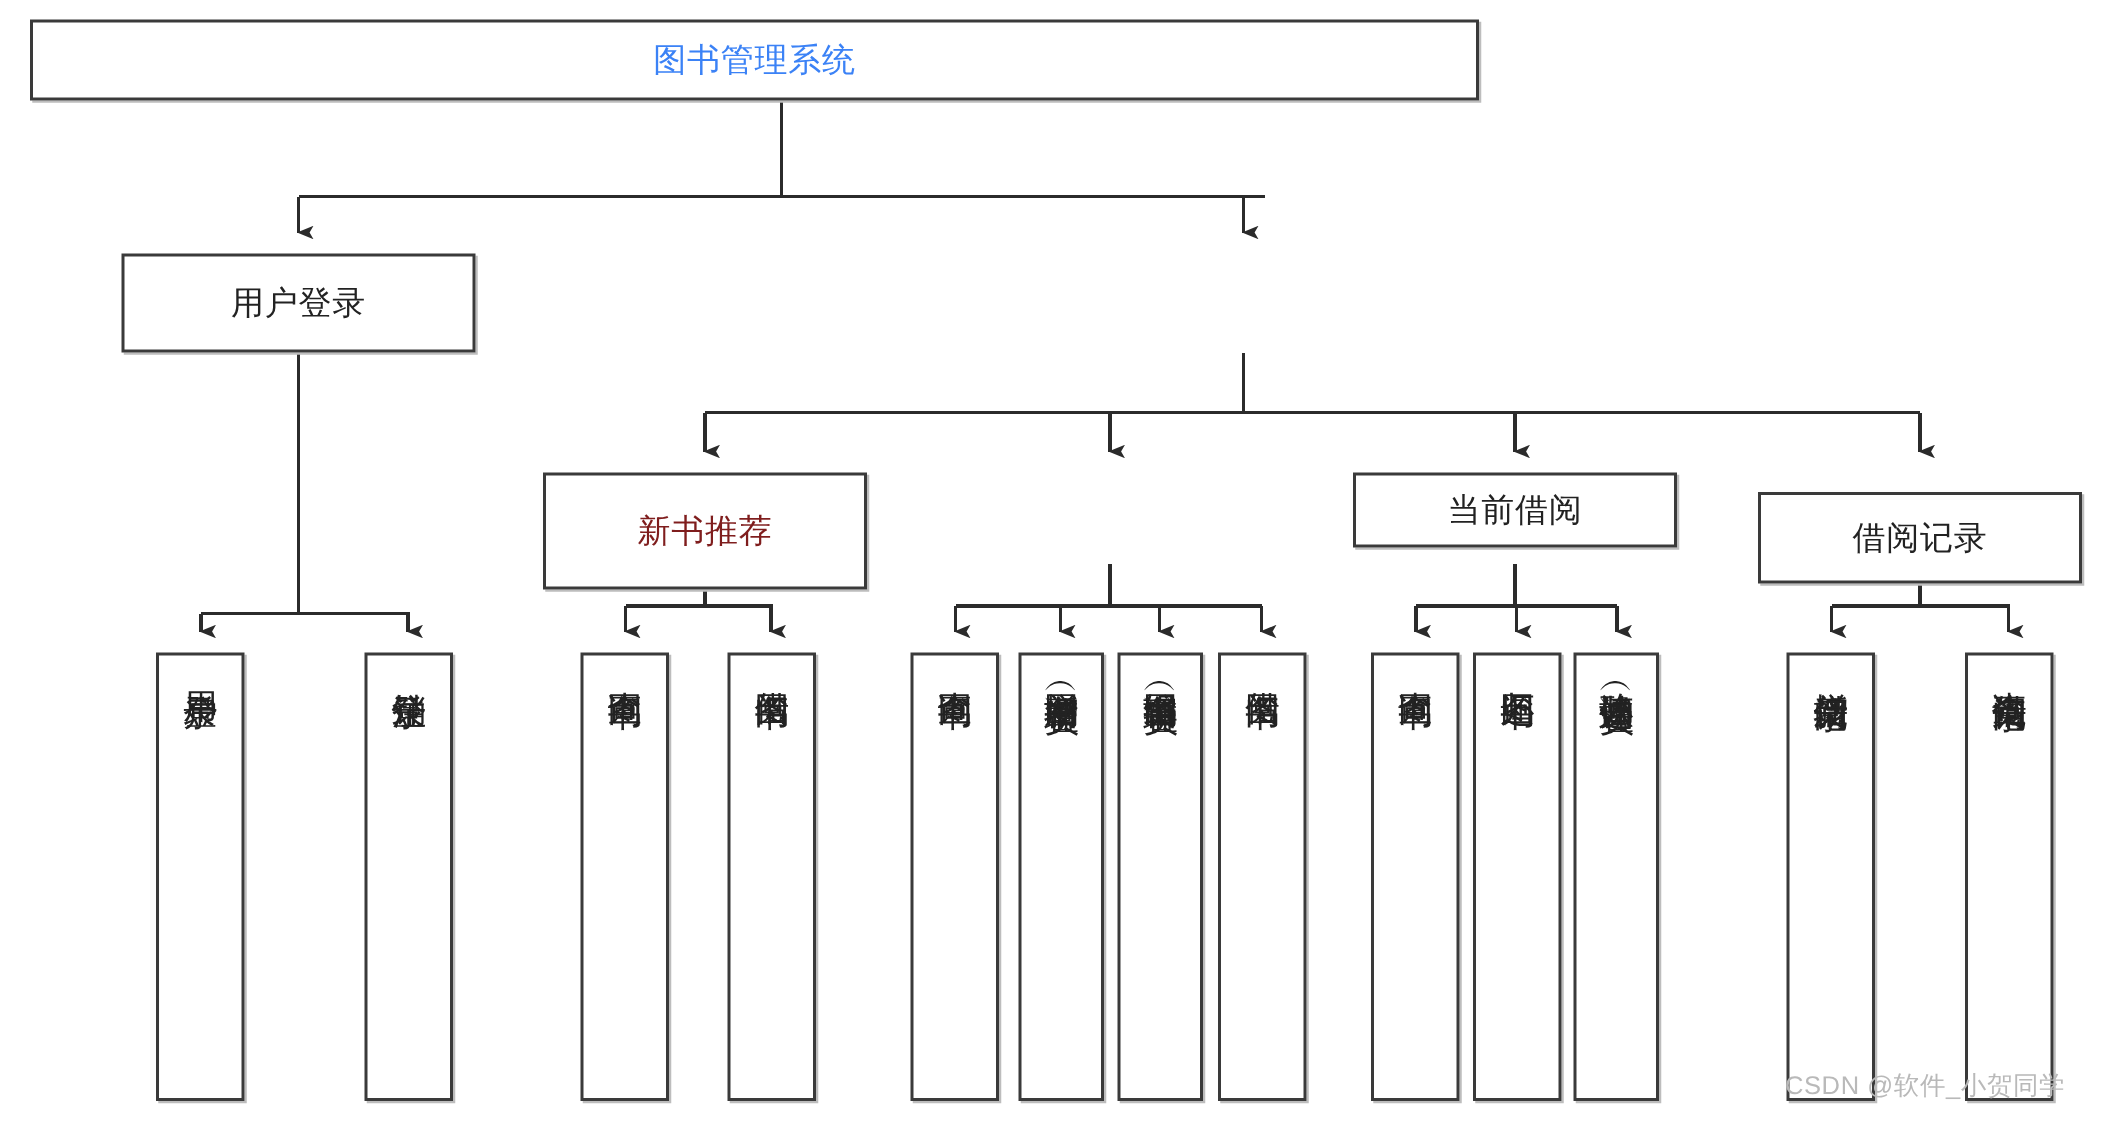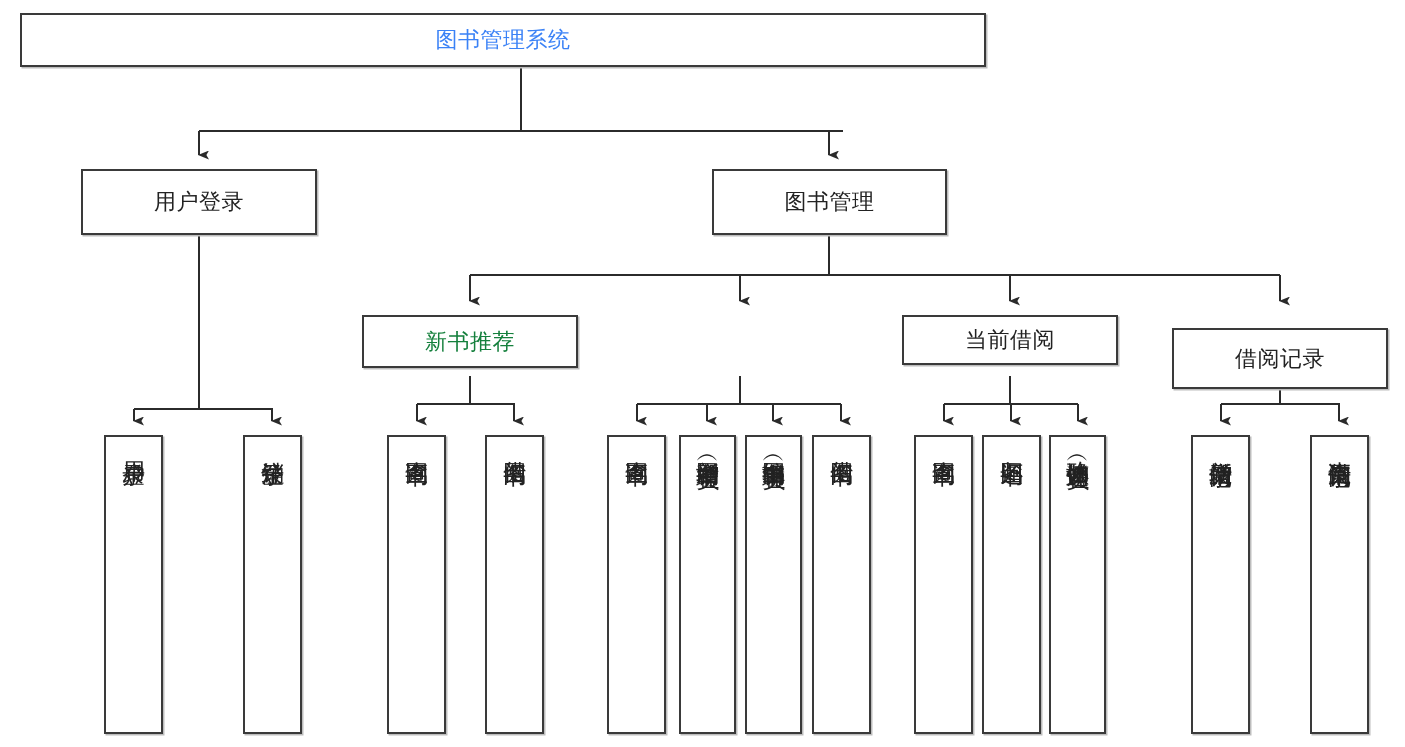--- a/index.html
+++ b/index.html
@@ -120,25 +120,22 @@
     </g>
   </svg>
 
   <div class="node horiz" style="left: 20px; top: 13px; width: 966px; height: 54px; border-color: rgb(58, 58, 58); background: rgb(255, 255, 255); color: #3b82f6; box-shadow: rgb(189, 189, 189) 1.5px 1.5px 0px 0px;">
     <span class="node-label">图书管理系统</span>
   </div>
 
   <div class="node horiz" style="left: 81px; top: 169px; width: 236px; height: 66px; border-color: rgb(58, 58, 58); background: rgb(255, 255, 255); color: rgb(34, 34, 34); box-shadow: rgb(189, 189, 189) 1.5px 1.5px 0px 0px;">
     <span class="node-label">用户登录</span>
   </div>
-  <div class="node horiz" style="left: 712px; top: 169px; width: 235px; height: 66px; border-color: rgb(58, 58, 58); background: rgb(255, 255, 255); color: rgb(34, 34, 34); box-shadow: rgb(189, 189, 189) 1.5px 1.5px 0px 0px;">
-    <span class="node-label">图书管理</span>
-  </div>
 
-  <div class="node horiz" style="left: 362px; top: 315px; width: 216px; height: 53px; border-color: rgb(58, 58, 58); background: rgb(255, 255, 255); color: #15803d; box-shadow: rgb(189, 189, 189) 1.5px 1.5px 0px 0px;">
+  <div class="node horiz" style="left: 362px; top: 315px; width: 216px; height: 78px; border-color: rgb(58, 58, 58); background: rgb(255, 255, 255); color: #7f1d1d; box-shadow: rgb(189, 189, 189) 1.5px 1.5px 0px 0px;">
     <span class="node-label">新书推荐</span>
   </div>
   <div class="node horiz" style="left: 902px; top: 315px; width: 216px; height: 50px; border-color: rgb(58, 58, 58); background: rgb(255, 255, 255); color: rgb(34, 34, 34); box-shadow: rgb(189, 189, 189) 1.5px 1.5px 0px 0px;">
     <span class="node-label">当前借阅</span>
   </div>
   <div class="node horiz" style="left: 1172px; top: 315px; width: 216px; height: 61px; border-color: rgb(58, 58, 58); background: rgb(255, 255, 255); color: rgb(34, 34, 34); box-shadow: rgb(189, 189, 189) 1.5px 1.5px 0px 0px; margin-top: 13px;">
     <span class="node-label">借阅记录</span>
   </div>
 
   <div class="node vert" style="left: 104px; top: 435px; width: 59px; height: 299px; border-color: rgb(58, 58, 58); background: rgb(255, 255, 255); color: rgb(34, 34, 34); box-shadow: rgb(189, 189, 189) 1.5px 1.5px 0px 0px;">
@@ -174,14 +171,15 @@
   <div class="node vert" style="left: 1049px; top: 435px; width: 57px; height: 299px; border-color: rgb(58, 58, 58); background: rgb(255, 255, 255); color: rgb(34, 34, 34); box-shadow: rgb(189, 189, 189) 1.5px 1.5px 0px 0px;">
     <span class="node-label">确认归还（管理员）</span>
   </div>
   <div class="node vert" style="left: 1191px; top: 435px; width: 59px; height: 299px; border-color: rgb(58, 58, 58); background: rgb(255, 255, 255); color: rgb(34, 34, 34); box-shadow: rgb(189, 189, 189) 1.5px 1.5px 0px 0px;">
     <span class="node-label">新增借阅记录</span>
   </div>
   <div class="node vert" style="left: 1310px; top: 435px; width: 59px; height: 299px; border-color: rgb(58, 58, 58); background: rgb(255, 255, 255); color: rgb(34, 34, 34); box-shadow: rgb(189, 189, 189) 1.5px 1.5px 0px 0px;">
     <span class="node-label">查询借阅记录</span>
   </div>
 
+  <div class="watermark" style="left: 1190px; top: 712px; color: rgb(185, 185, 185);">CSDN @软件_小贺同学</div>
 
 </div>
 
 </body></html>

